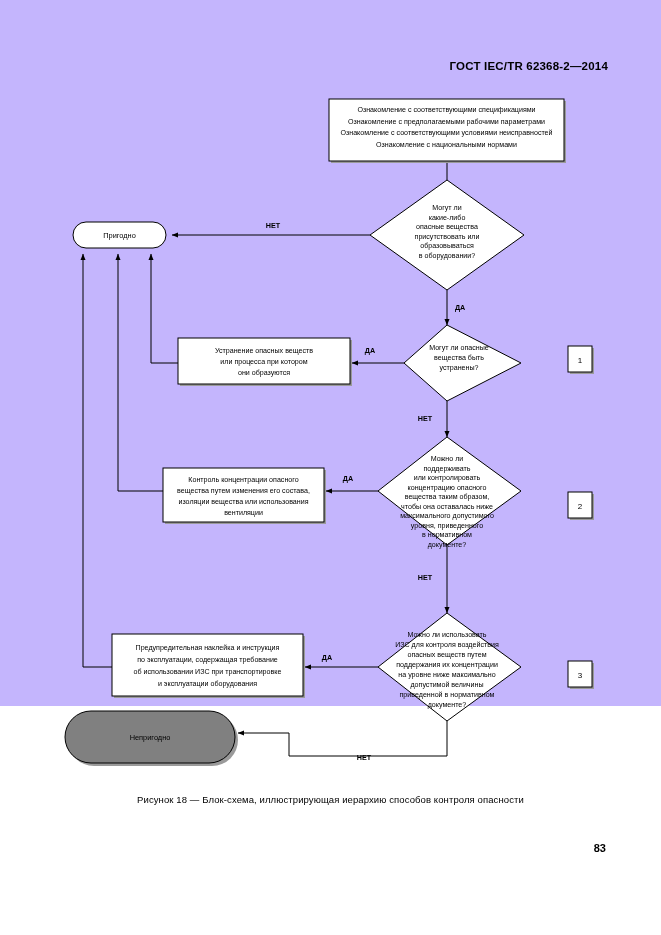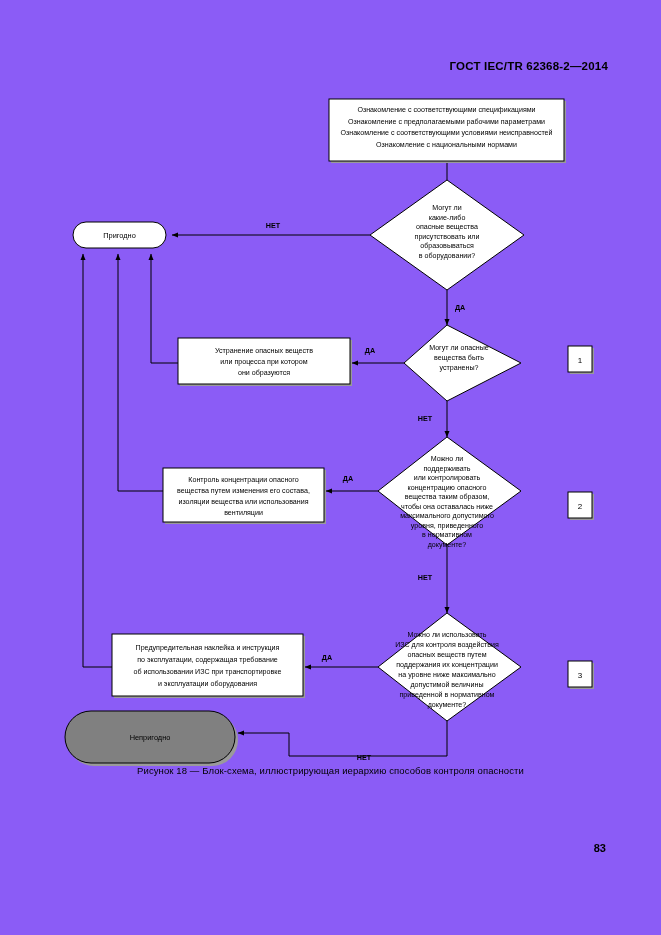--- a/index.html
+++ b/index.html
@@ -12,36 +12,36 @@
     height: 935px;
     position: relative;
     font-family: "Liberation Sans", sans-serif;
     color: #000000;
     overflow: hidden;
   }
   #page {
     position: absolute;
     left: 0; top: 0;
     width: 661px;
-    height: 935px;
-    background: #8b5cf6;
+    height: 706px;
+    background: #c4b5fd;
   }
   .doc-header {
     position: absolute;
     right: 53px;
     top: 60px;
     font-size: 11.5px;
     font-weight: bold;
     letter-spacing: 0.2px;
     white-space: nowrap;
   }
   .fig-caption {
     position: absolute;
     left: 0;
-    top: 765px;
+    top: 794px;
     width: 661px;
     text-align: center;
     font-size: 9.5px;
     letter-spacing: 0.1px;
   }
   .page-number {
     position: absolute;
     right: 55px;
     top: 842px;
     font-size: 11px;

